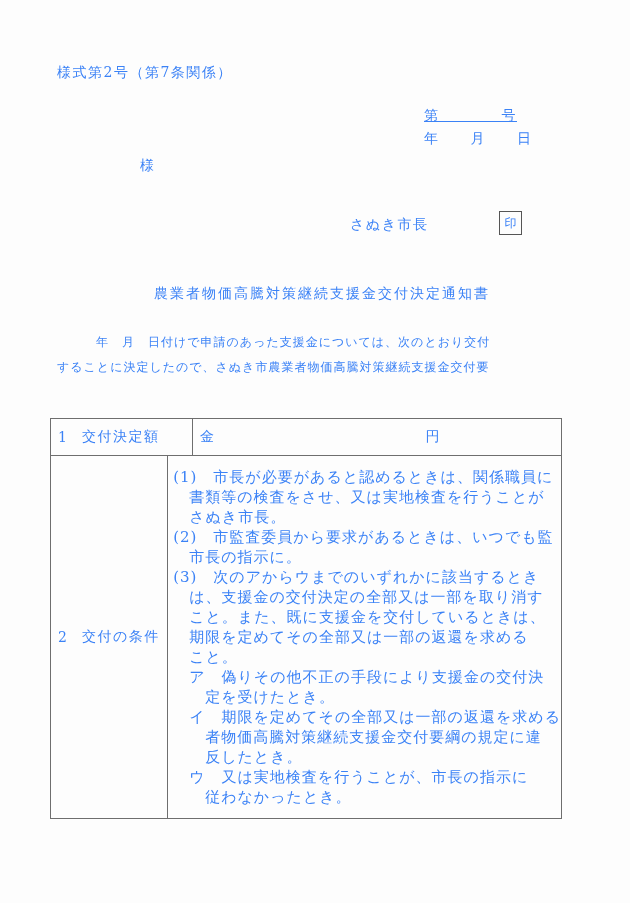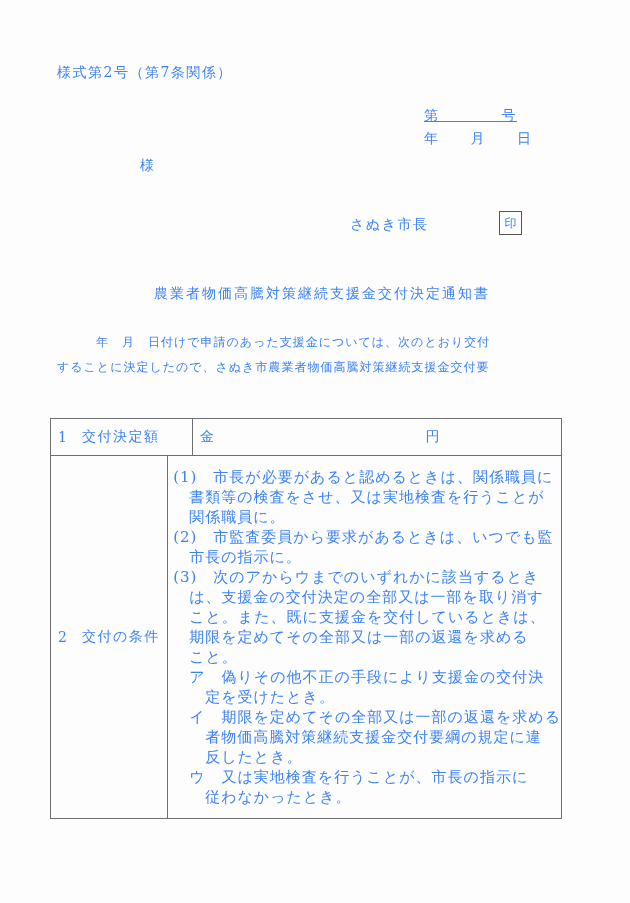--- a/index.html
+++ b/index.html
@@ -137,21 +137,21 @@
     </div>
 
     <div class="t-row row-conditions">
       <div class="cell-label">
         <span class="no">2</span>
         <span>交付の条件</span>
       </div>
       <div class="cell-value">
           <div class="line">(1)　市長が必要があると認めるときは、関係職員に</div>
           <div class="line">　書類等の検査をさせ、又は実地検査を行うことが</div>
-          <div class="line">　関係職員に。</div>
+          <div class="line">　さぬき市長。</div>
           <div class="line">(2)　市監査委員から要求があるときは、いつでも監</div>
           <div class="line">　市長の指示に。</div>
           <div class="line">(3)　次のアからウまでのいずれかに該当するとき</div>
           <div class="line">　は、支援金の交付決定の全部又は一部を取り消す</div>
           <div class="line">　こと。また、既に支援金を交付しているときは、</div>
           <div class="line">　期限を定めてその全部又は一部の返還を求める</div>
           <div class="line">　こと。</div>
           <div class="line">　ア　偽りその他不正の手段により支援金の交付決</div>
           <div class="line">　　定を受けたとき。</div>
           <div class="line">　イ　期限を定めてその全部又は一部の返還を求める</div>

